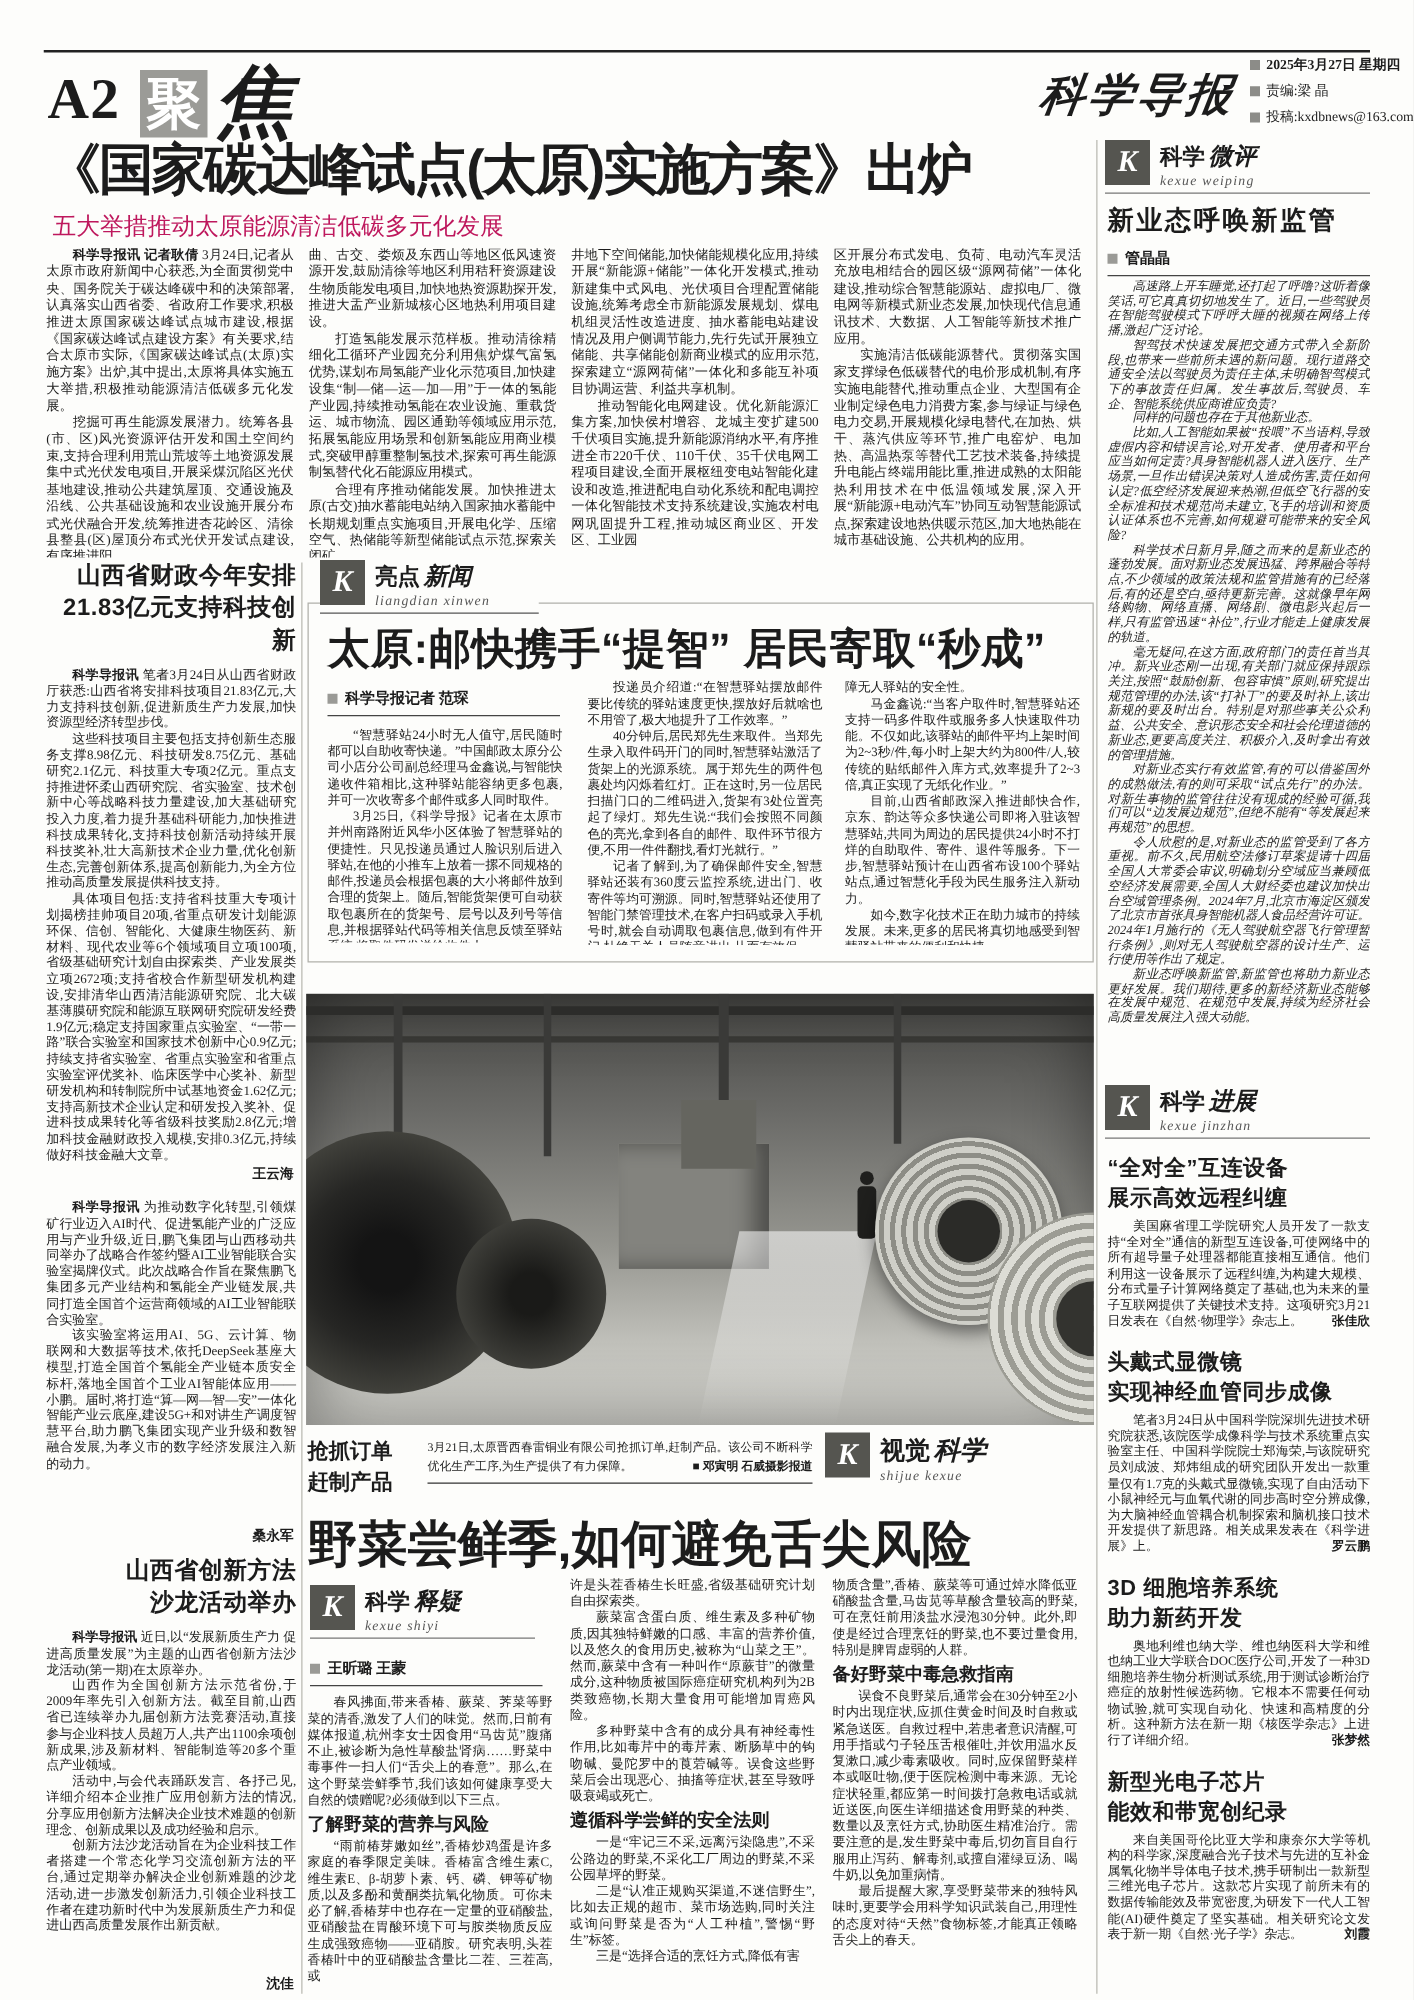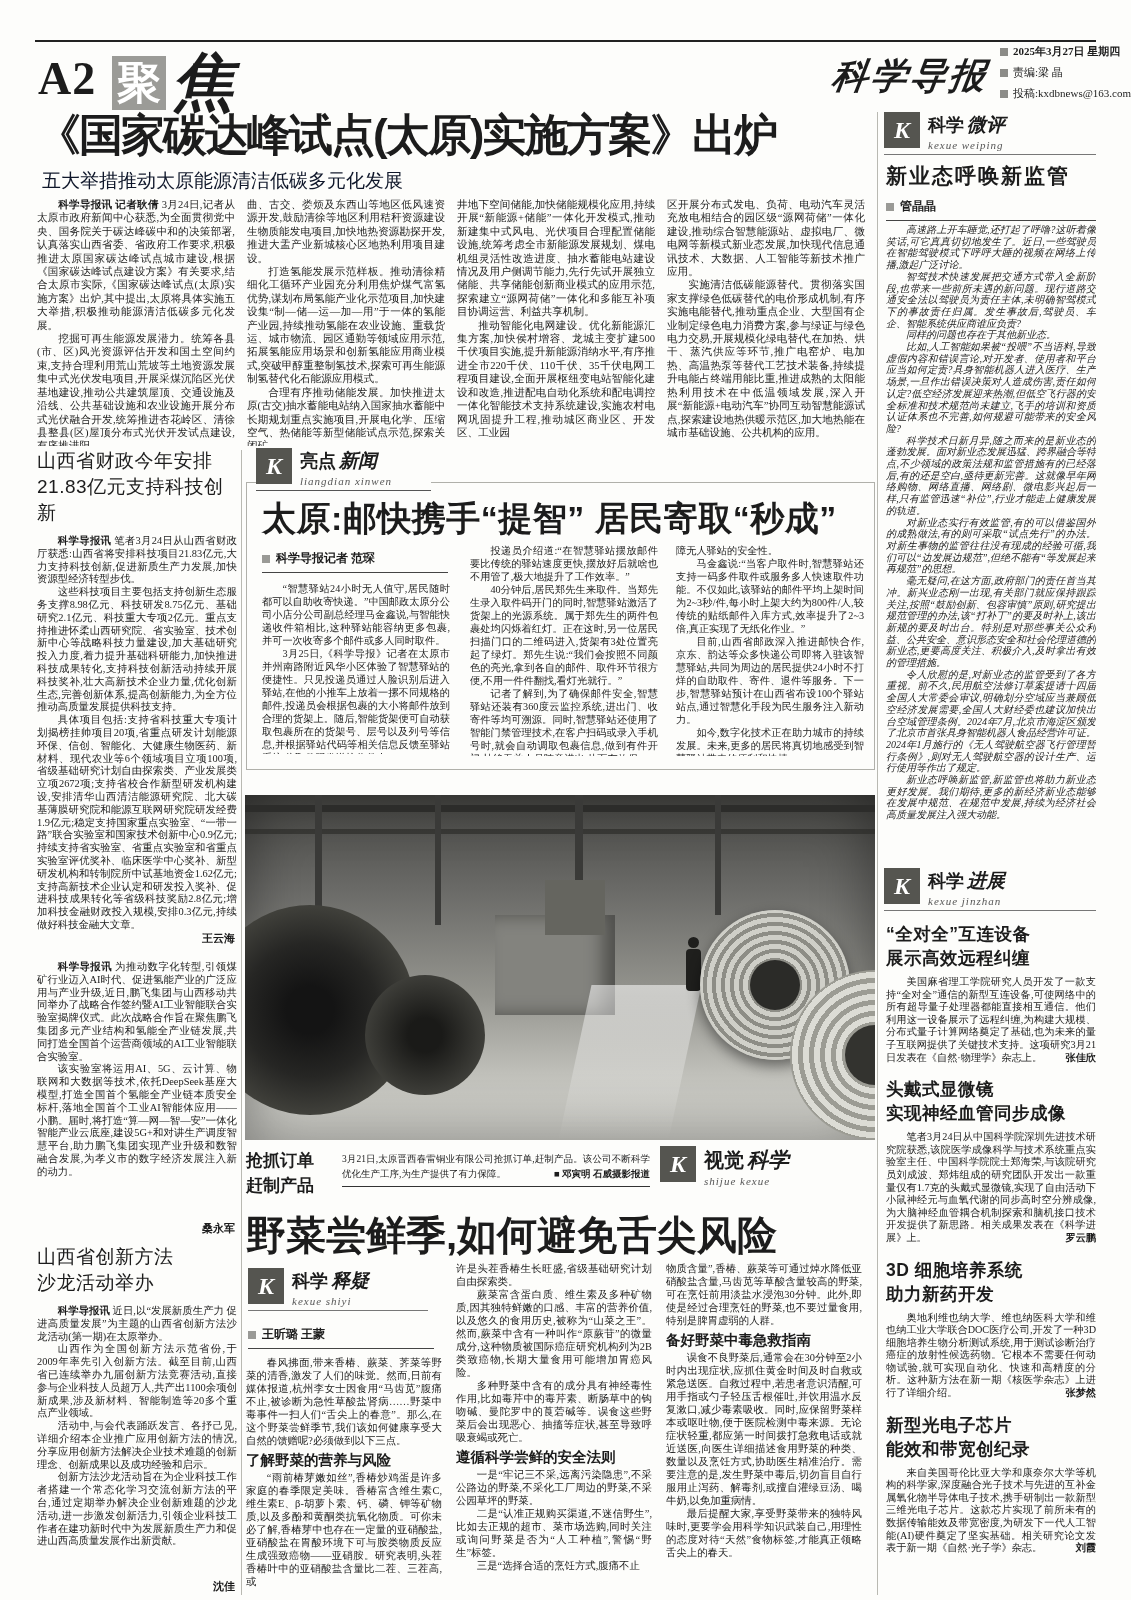--- a/index.html
+++ b/index.html
@@ -12,29 +12,29 @@
   
   .pageno{font-size:46px;font-weight:bold;letter-spacing:1px;}
   .focus-box{width:54px;height:54px;background:#9b9b97;color:#fff;font-size:44px;font-weight:bold;
              display:flex;align-items:center;justify-content:center;}
   .focus-cal{font-size:62px;font-weight:bold;font-style:italic;line-height:60px;}
   .masthead{font-size:36px;font-weight:bold;font-style:italic;letter-spacing:3px;transform:skewX(-8deg);}
   .meta-line{font-size:11px;display:flex;align-items:center;gap:5px;white-space:nowrap;}
   .meta-sq{width:8px;height:8px;background:#8c8c88;display:inline-block;flex:0 0 auto;}
   
   .lead-hl{font-size:44px;font-weight:900;letter-spacing:-2px;white-space:nowrap;}
-  .lead-sub{font-size:19px;color:#0f172a;}
+  .lead-sub{font-size:19px;color:#be185d;}
   
   .bcol{position:absolute;text-align:justify;font-size:10.6px;line-height:13.4px;overflow:hidden;}
   .bcol p{margin:0;text-indent:2em;}
   .bcol p.cont{text-indent:0;}
   .lead-b{font-weight:bold;}
   
   .art{position:absolute;overflow:hidden;}
-  .art-title{font-size:19px;font-weight:normal;line-height:26px;letter-spacing:0.5px;}
+  .art-title{font-size:19px;font-weight:bold;line-height:26px;letter-spacing:0.5px;text-align:right;}
   .art-body{text-align:justify;font-size:10.4px;line-height:12.8px;margin-top:9px;}
   .art-body p{margin:0;text-indent:2em;}
   .art-author{position:absolute;right:2px;bottom:0;font-weight:bold;font-size:11px;background:#fdfdfb;padding-left:8px;}
   
   .kicker{display:flex;align-items:flex-start;gap:8px;border-bottom:1px solid #777;padding-bottom:3px;background:#fdfdfb;}
   .k-badge{width:36px;height:36px;background:#555550;color:#fff;display:flex;align-items:center;justify-content:center;
            font-size:24px;font-weight:bold;font-style:italic;flex:0 0 auto;}
   .k-zh1{font-size:18px;font-weight:bold;font-family:"Liberation Sans","DejaVu Sans",sans-serif;}
   .k-zh2{font-size:19px;font-weight:bold;font-style:italic;margin-left:3px;}
   .k-py{font-size:11px;font-style:italic;color:#555;margin-top:1px;letter-spacing:1px;}
@@ -254,21 +254,21 @@
     <p class="subhead">了解野菜的营养与风险</p>
     <p>“雨前椿芽嫩如丝”,香椿炒鸡蛋是许多家庭的春季限定美味。香椿富含维生素C,维生素E、β-胡萝卜素、钙、磷、钾等矿物质,以及多酚和黄酮类抗氧化物质。可你未必了解,香椿芽中也存在一定量的亚硝酸盐,亚硝酸盐在胃酸环境下可与胺类物质反应生成强致癌物——亚硝胺。研究表明,头茬香椿叶中的亚硝酸盐含量比二茬、三茬高,或</p>
   </div>
   <div class="bcol" style="left:456px;top:1262px;width:196px;height:334px;font-size:10.4px;line-height:13px;">
     <p class="cont">许是头茬香椿生长旺盛,省级基础研究计划自由探索类。</p>
     <p>蕨菜富含蛋白质、维生素及多种矿物质,因其独特鲜嫩的口感、丰富的营养价值,以及悠久的食用历史,被称为“山菜之王”。然而,蕨菜中含有一种叫作“原蕨苷”的微量成分,这种物质被国际癌症研究机构列为2B类致癌物,长期大量食用可能增加胃癌风险。</p>
     <p>多种野菜中含有的成分具有神经毒性作用,比如毒芹中的毒芹素、断肠草中的钩吻碱、曼陀罗中的莨菪碱等。误食这些野菜后会出现恶心、抽搐等症状,甚至导致呼吸衰竭或死亡。</p>
     <p class="subhead">遵循科学尝鲜的安全法则</p>
     <p>一是“牢记三不采,远离污染隐患”,不采公路边的野菜,不采化工厂周边的野菜,不采公园草坪的野菜。</p>
     <p>二是“认准正规购买渠道,不迷信野生”,比如去正规的超市、菜市场选购,同时关注或询问野菜是否为“人工种植”,警惕“野生”标签。</p>
-    <p>三是“选择合适的烹饪方式,腹痛不止</p>
+    <p>三是“选择合适的烹饪方式,降低有害</p>
   </div>
   <div class="bcol" style="left:666px;top:1262px;width:196px;height:334px;font-size:10.4px;line-height:13px;">
     <p class="cont">物质含量”,香椿、蕨菜等可通过焯水降低亚硝酸盐含量,马齿苋等草酸含量较高的野菜,可在烹饪前用淡盐水浸泡30分钟。此外,即使是经过合理烹饪的野菜,也不要过量食用,特别是脾胃虚弱的人群。</p>
     <p class="subhead">备好野菜中毒急救指南</p>
     <p>误食不良野菜后,通常会在30分钟至2小时内出现症状,应抓住黄金时间及时自救或紧急送医。自救过程中,若患者意识清醒,可用手指或勺子轻压舌根催吐,并饮用温水反复漱口,减少毒素吸收。同时,应保留野菜样本或呕吐物,便于医院检测中毒来源。无论症状轻重,都应第一时间拨打急救电话或就近送医,向医生详细描述食用野菜的种类、数量以及烹饪方式,协助医生精准治疗。需要注意的是,发生野菜中毒后,切勿盲目自行服用止泻药、解毒剂,或擅自灌绿豆汤、喝牛奶,以免加重病情。</p>
     <p>最后提醒大家,享受野菜带来的独特风味时,更要学会用科学知识武装自己,用理性的态度对待“天然”食物标签,才能真正领略舌尖上的春天。</p>
   </div>
 
   <div class="abs kicker" style="left:884px;top:112px;width:212px;">
     <div class="k-badge">
@@ -283,22 +283,22 @@
   <div class="abs byline" style="left:886px;top:198px;width:210px;">
     <span class="meta-sq"></span>
     <span>管晶晶</span>
   </div>
   <div class="wp-body" style="left:886px;top:224px;width:210px;height:638px;">
     <p>高速路上开车睡觉,还打起了呼噜?这听着像笑话,可它真真切切地发生了。近日,一些驾驶员在智能驾驶模式下呼呼大睡的视频在网络上传播,激起广泛讨论。</p>
     <p>智驾技术快速发展把交通方式带入全新阶段,也带来一些前所未遇的新问题。现行道路交通安全法以驾驶员为责任主体,未明确智驾模式下的事故责任归属。发生事故后,驾驶员、车企、智能系统供应商谁应负责?</p>
     <p>同样的问题也存在于其他新业态。</p>
     <p>比如,人工智能如果被“投喂”不当语料,导致虚假内容和错误言论,对开发者、使用者和平台应当如何定责?具身智能机器人进入医疗、生产场景,一旦作出错误决策对人造成伤害,责任如何认定?低空经济发展迎来热潮,但低空飞行器的安全标准和技术规范尚未建立,飞手的培训和资质认证体系也不完善,如何规避可能带来的安全风险?</p>
     <p>科学技术日新月异,随之而来的是新业态的蓬勃发展。面对新业态发展迅猛、跨界融合等特点,不少领域的政策法规和监管措施有的已经落后,有的还是空白,亟待更新完善。这就像早年网络购物、网络直播、网络剧、微电影兴起后一样,只有监管迅速“补位”,行业才能走上健康发展的轨道。</p>
+    <p>毫无疑问,在这方面,政府部门的责任首当其冲。新兴业态刚一出现,有关部门就应保持跟踪关注,按照“鼓励创新、包容审慎”原则,研究提出规范管理的办法,该“打补丁”的要及时补上,该出新规的要及时出台。特别是对那些事关公众利益、公共安全、意识形态安全和社会伦理道德的新业态,更要高度关注、积极介入,及时拿出有效的管理措施。</p>
     <p>对新业态实行有效监管,有的可以借鉴国外的成熟做法,有的则可采取“试点先行”的办法。对新生事物的监管往往没有现成的经验可循,我们可以“边发展边规范”,但绝不能有“等发展起来再规范”的思想。</p>
-    <p>毫无疑问,在这方面,政府部门的责任首当其冲。新兴业态刚一出现,有关部门就应保持跟踪关注,按照“鼓励创新、包容审慎”原则,研究提出规范管理的办法,该“打补丁”的要及时补上,该出新规的要及时出台。特别是对那些事关公众利益、公共安全、意识形态安全和社会伦理道德的新业态,更要高度关注、积极介入,及时拿出有效的管理措施。</p>
     <p>令人欣慰的是,对新业态的监管受到了各方重视。前不久,民用航空法修订草案提请十四届全国人大常委会审议,明确划分空域应当兼顾低空经济发展需要,全国人大财经委也建议加快出台空域管理条例。2024年7月,北京市海淀区颁发了北京市首张具身智能机器人食品经营许可证。2024年1月施行的《无人驾驶航空器飞行管理暂行条例》,则对无人驾驶航空器的设计生产、运行使用等作出了规定。</p>
     <p>新业态呼唤新监管,新监管也将助力新业态更好发展。我们期待,更多的新经济新业态能够在发展中规范、在规范中发展,持续为经济社会高质量发展注入强大动能。</p>
   </div>
 
   <div class="abs kicker" style="left:884px;top:868px;width:212px;">
     <div class="k-badge">
         <span>K</span>
       </div>
     <div>
       <div><span class="k-zh1">科学</span><span class="k-zh2">进展</span></div>

